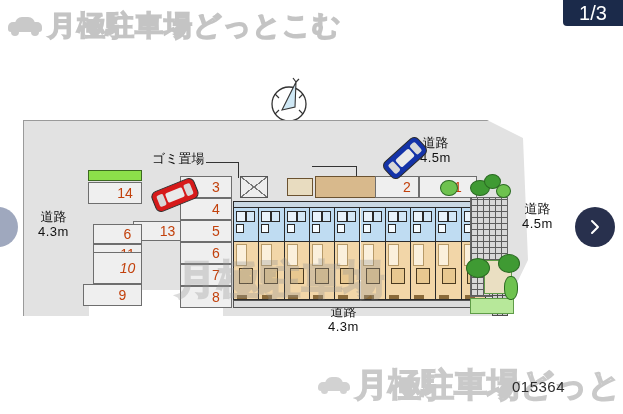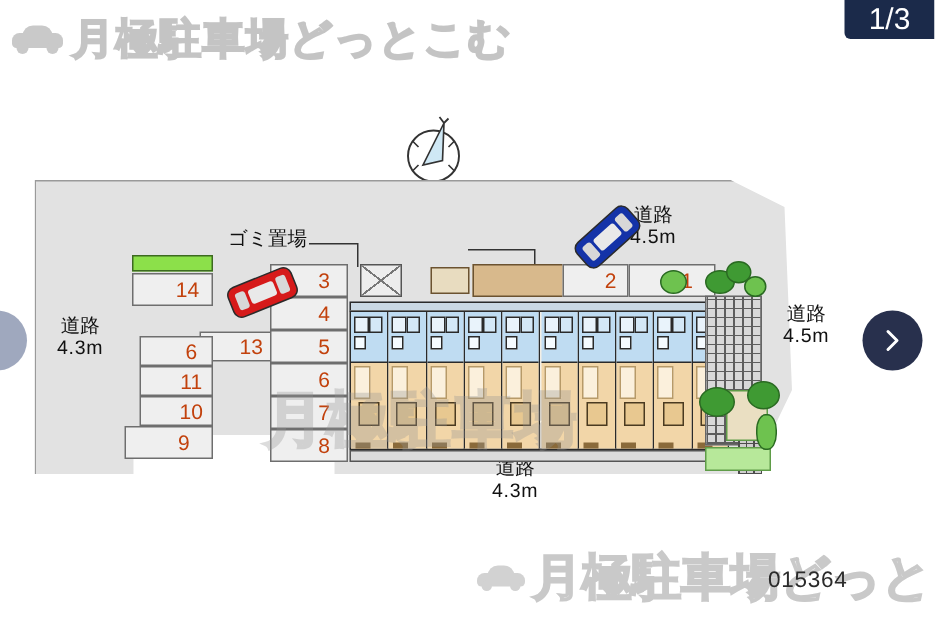--- a/index.html
+++ b/index.html
@@ -218,21 +218,21 @@
 
     <div class="trash"></div>
     <div class="gate"></div>
     <div class="bike-rack"></div>
     <div class="bike-roof"></div>
 
     <div class="stall" style="left:88px;top:120px;width:54px;height:22px;">14</div>
     <div class="stall" style="left:93px;top:159px;width:49px;height:20px;margin-left:40px;">13</div>
     <div class="stall" style="left:93px;top:162px;width:49px;height:20px;">6</div>
     <div class="stall" style="left:93px;top:182px;width:49px;height:20px;">11</div>
-    <div class="stall" style="left:93px;top:202px;width:49px;height:20px;">10</div>
+    <div class="stall" style="left:93px;top:190px;width:49px;height:32px;font-style:italic;">10</div>
     <div class="stall" style="left:83px;top:222px;width:59px;height:22px;">9</div>
 
     <div class="stall" style="left:180px;top:114px;width:52px;height:22px;">3</div>
     <div class="stall" style="left:180px;top:136px;width:52px;height:22px;">4</div>
     <div class="stall" style="left:180px;top:158px;width:52px;height:22px;">5</div>
     <div class="stall" style="left:180px;top:180px;width:52px;height:22px;">6</div>
     <div class="stall" style="left:180px;top:202px;width:52px;height:22px;">7</div>
     <div class="stall" style="left:180px;top:224px;width:52px;height:22px;">8</div>
 
     <div class="stall" style="left:375px;top:114px;width:44px;height:22px;">2</div>

